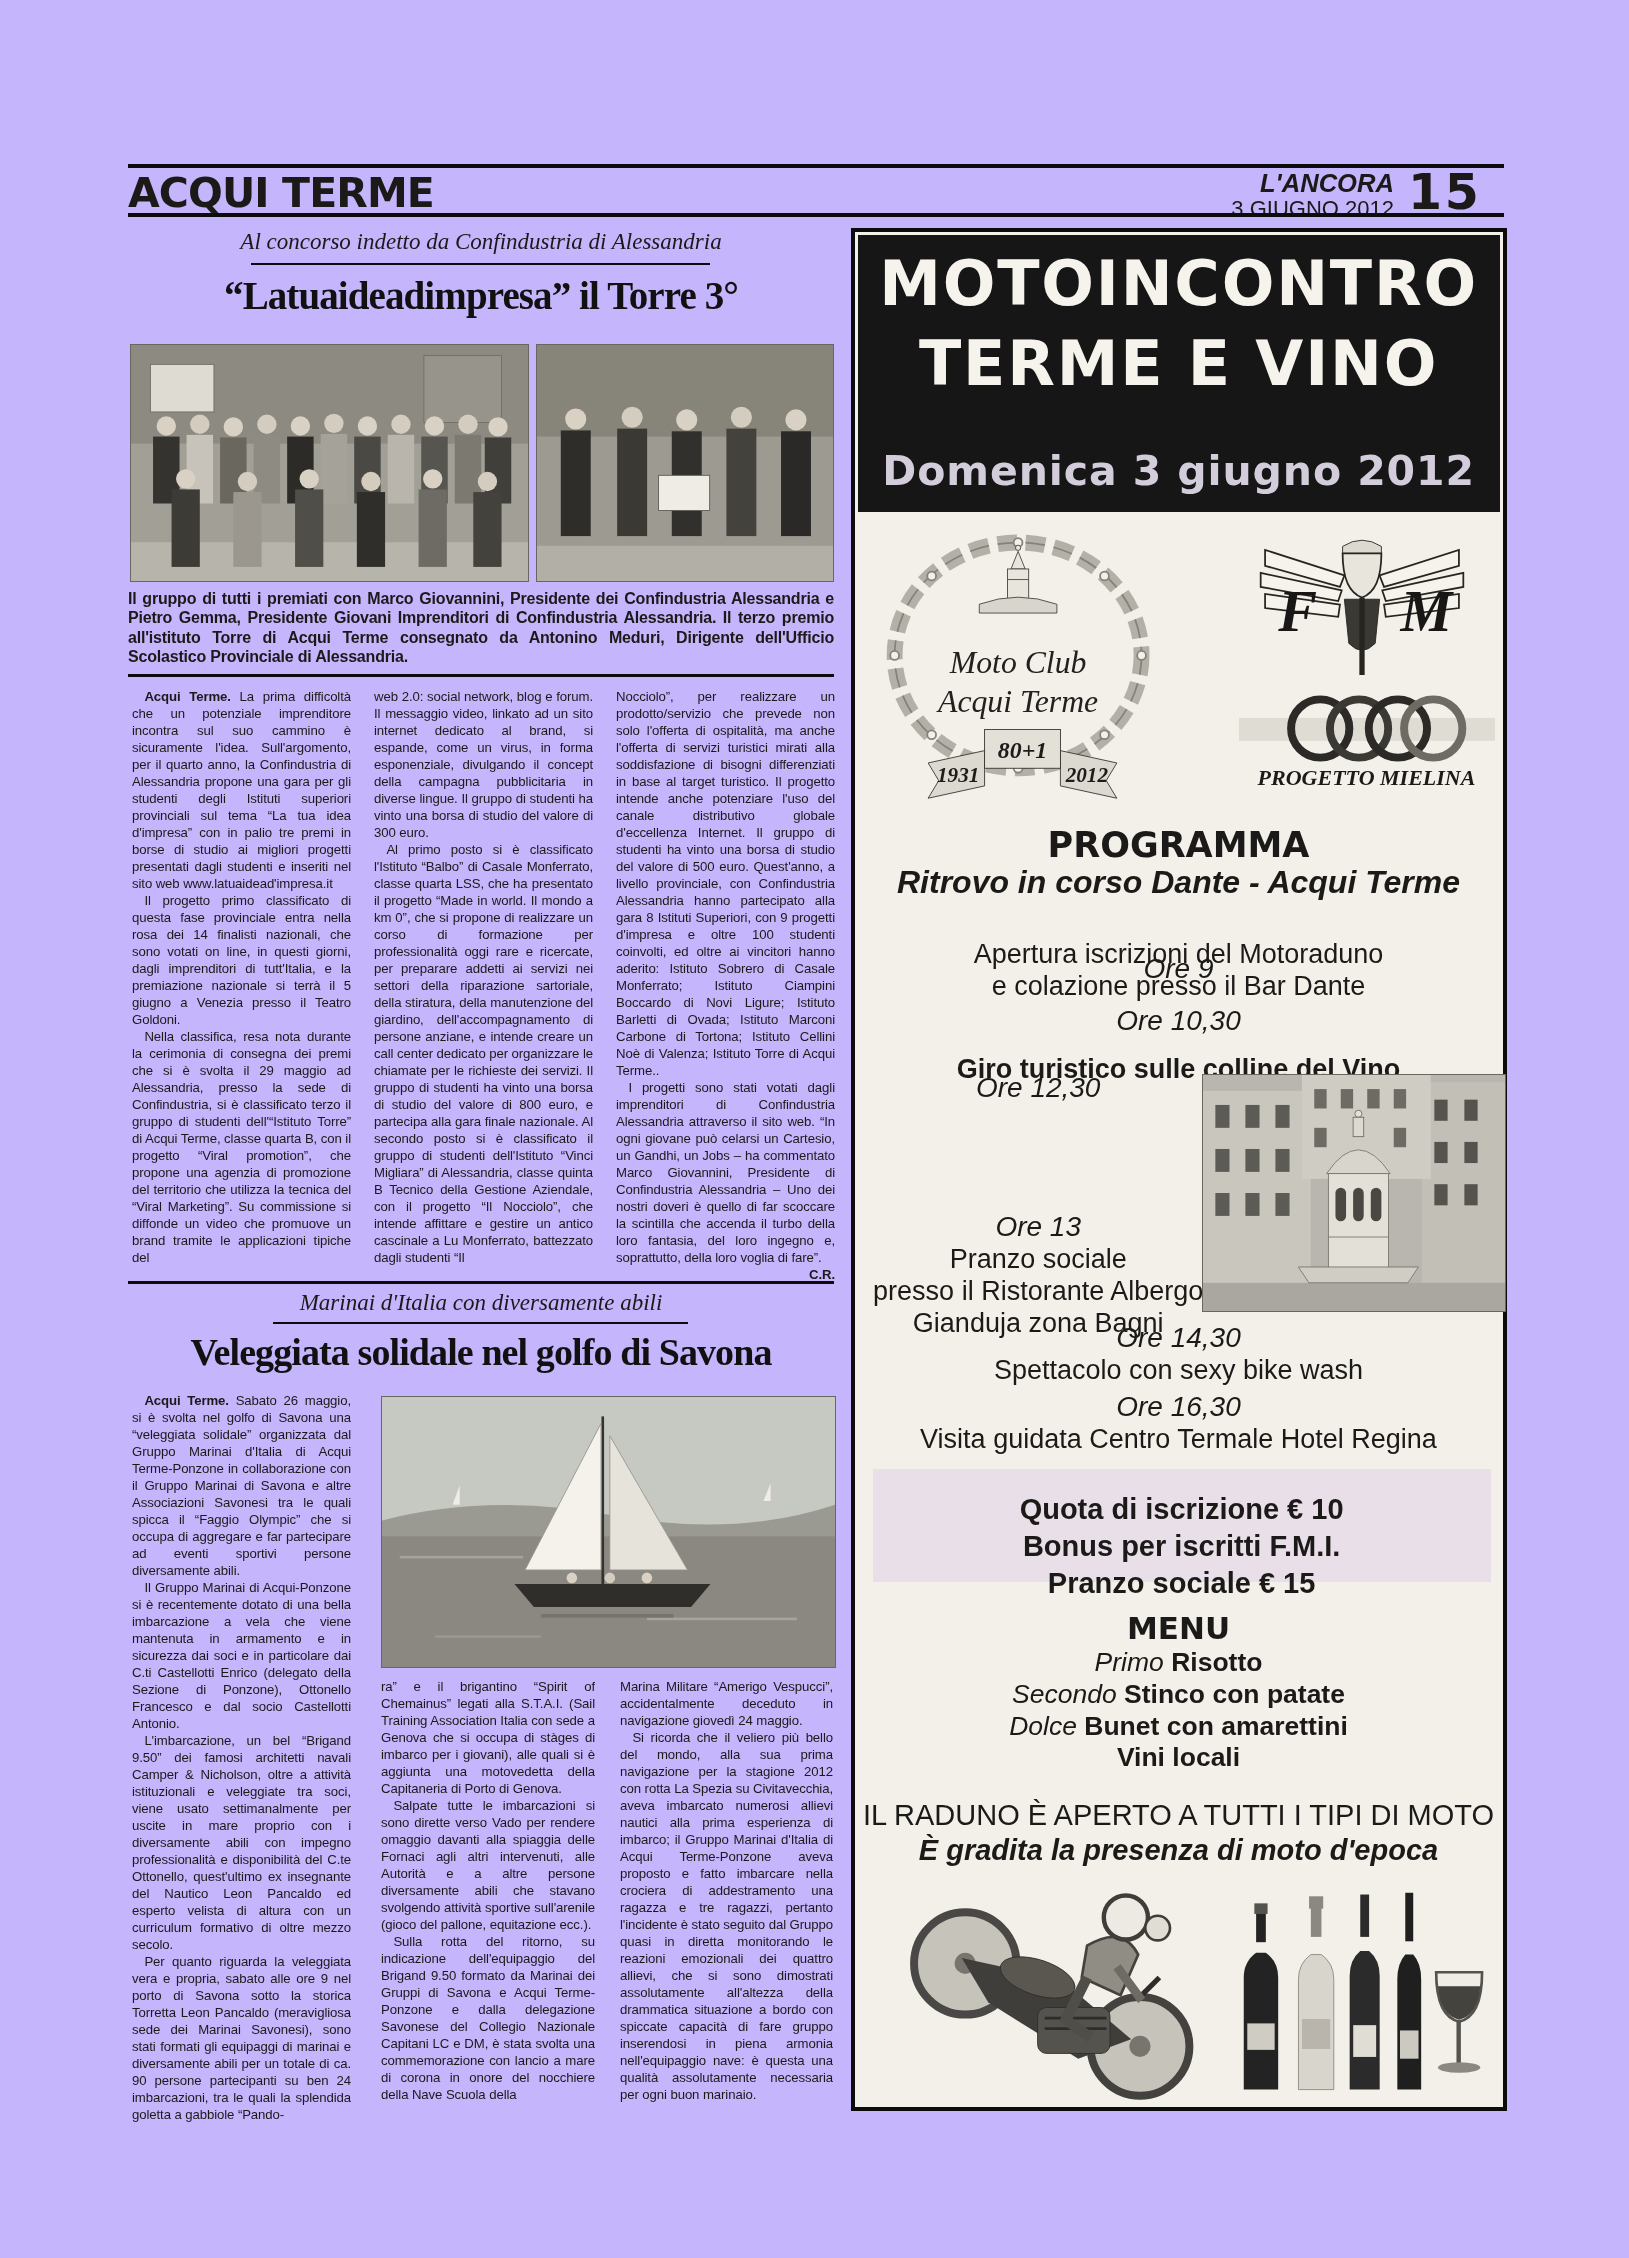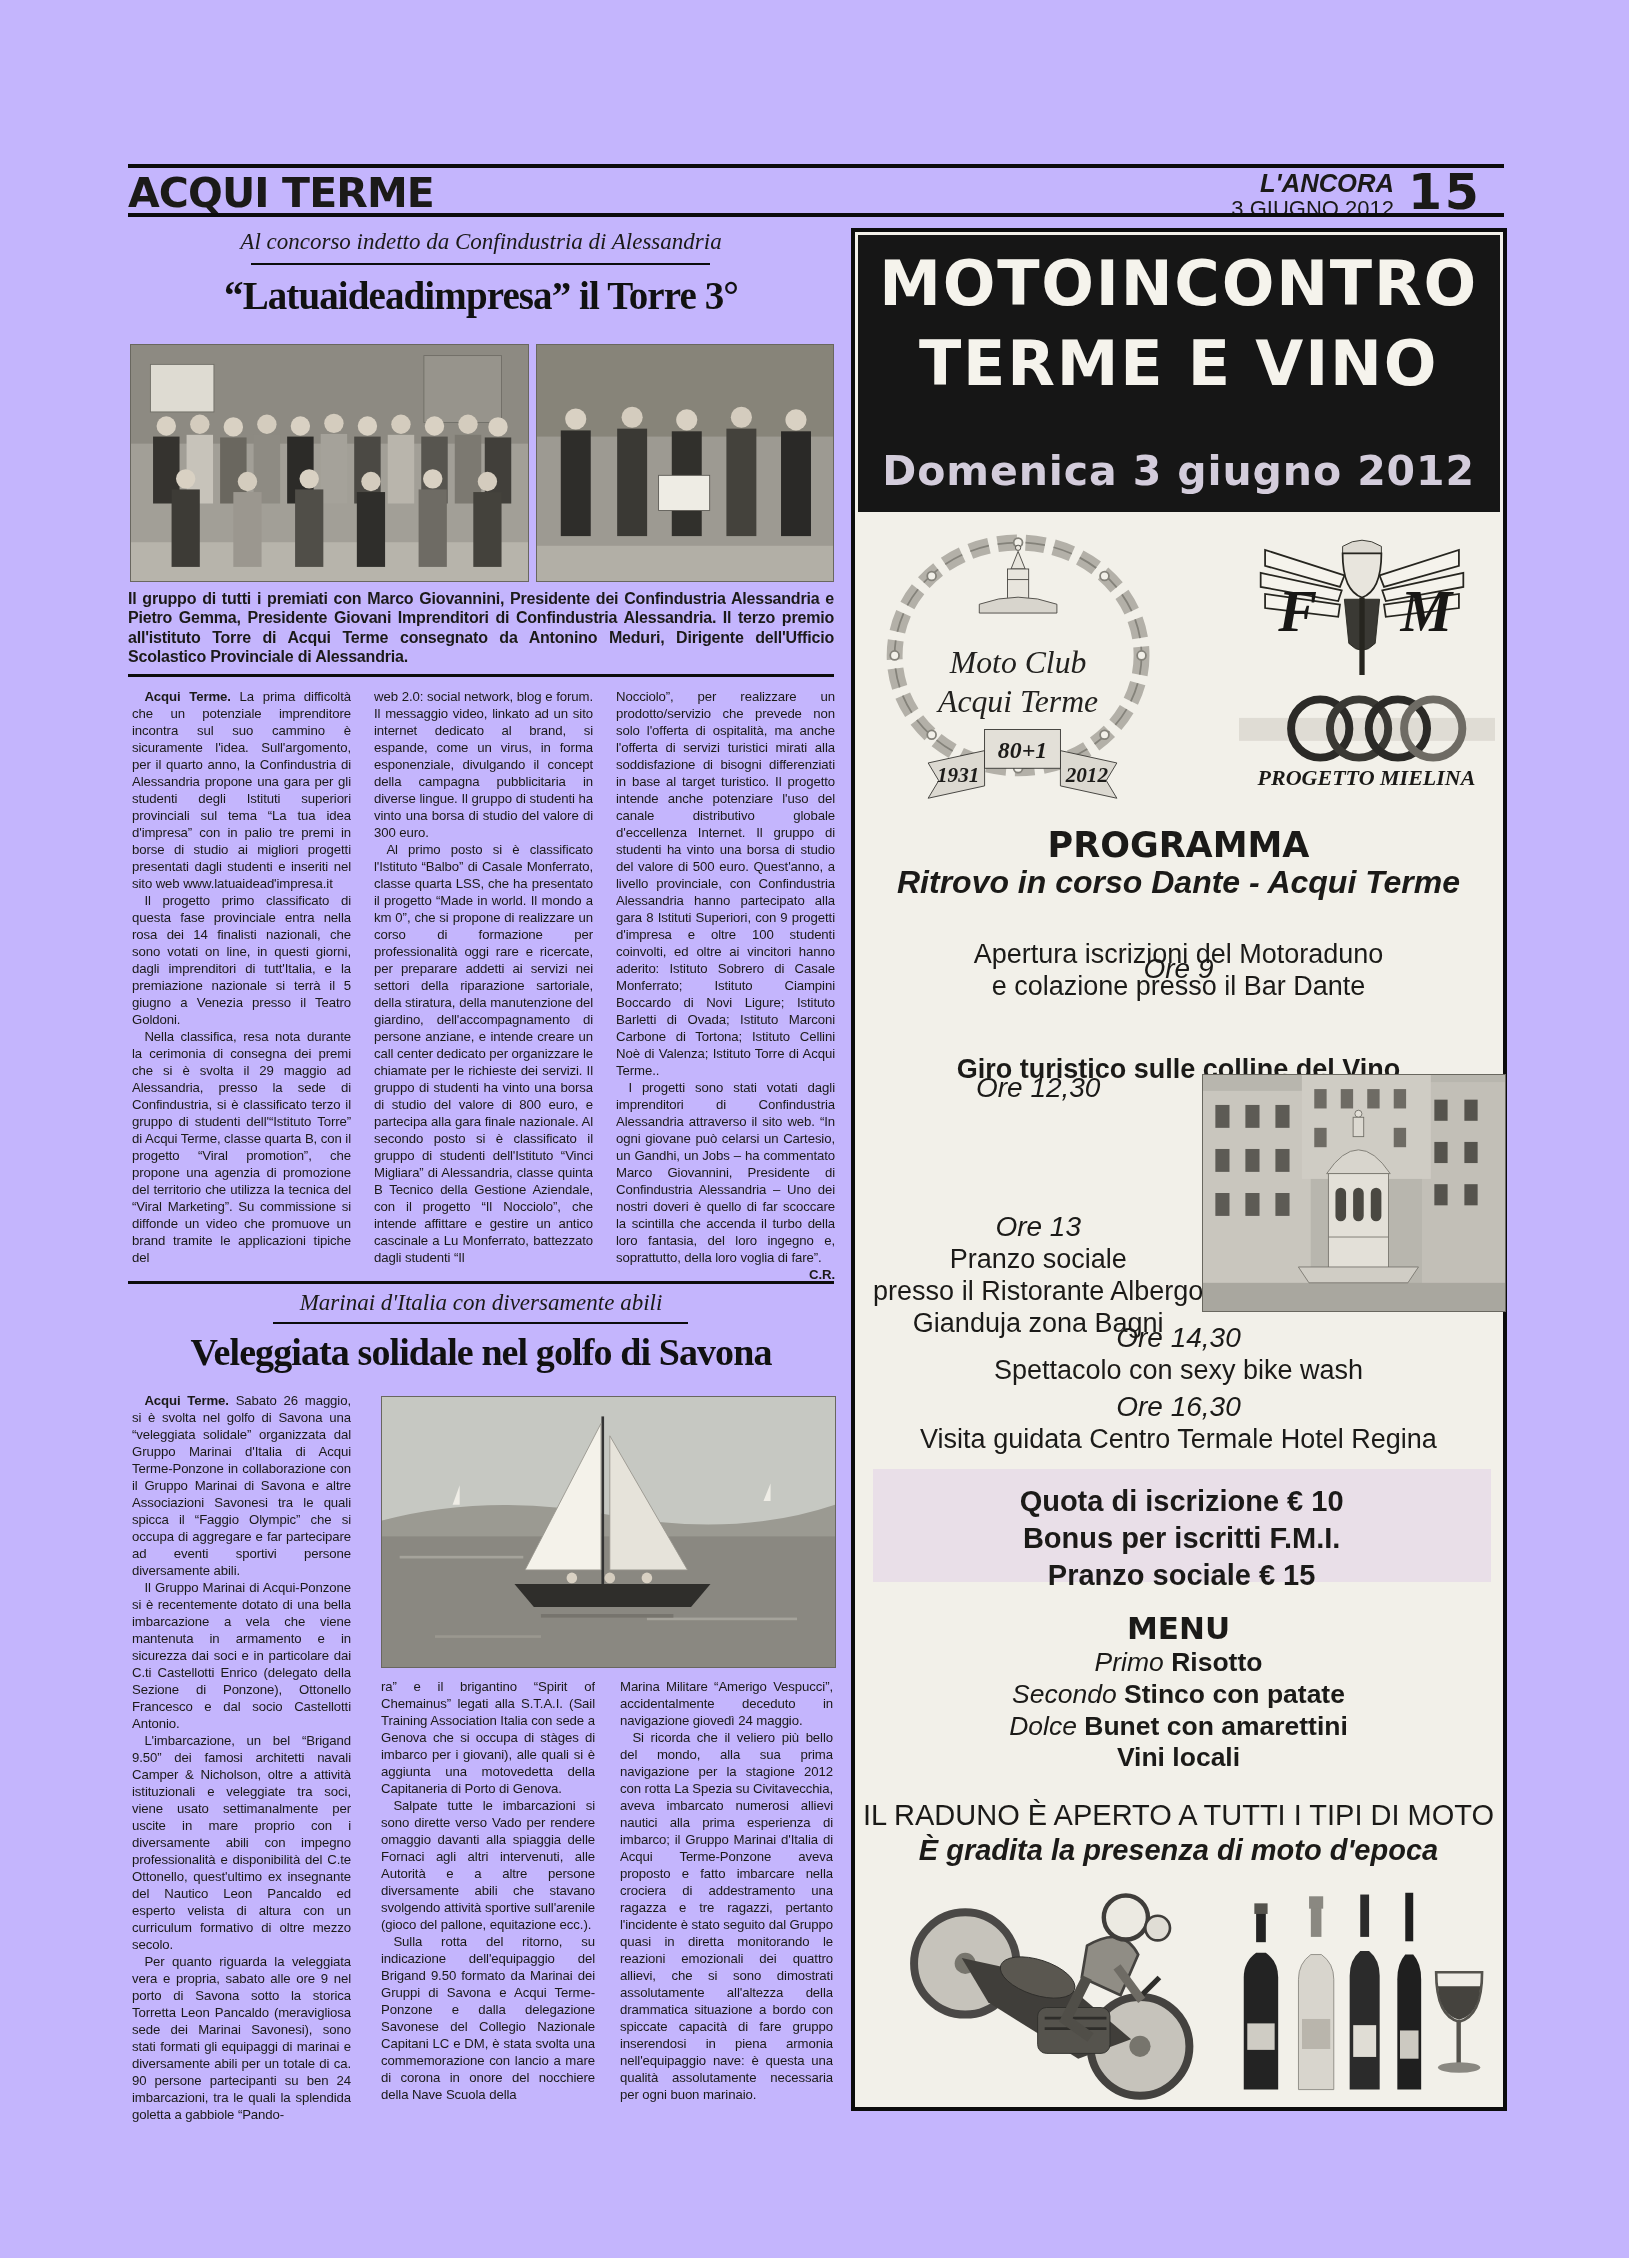--- a/index.html
+++ b/index.html
@@ -246,20 +246,21 @@
     </svg>
     <div class="abs" style="left:375px;top:533px;width:273px;text-align:center;font-family:'Liberation Serif',serif;font-weight:bold;font-style:italic;font-size:22px;">PROGETTO MIELINA</div>
 
     <div class="adcenter" style="top:593px;font-weight:800;font-size:35px;font-family:'DejaVu Sans',sans-serif;">PROGRAMMA</div>
     <div class="adcenter" style="top:632px;font-weight:bold;font-style:italic;font-size:32px;">Ritrovo in corso Dante - Acqui Terme</div>
 
     <div class="adcenter oretime" style="top:674px;margin-top:47px;">Ore 9</div>
     <div class="adcenter oredesc" style="top:706px;">Apertura iscrizioni del Motoraduno
 e colazione presso il Bar Dante</div>
 
+    <div class="adcenter oretime" style="top:773px;">Ore 10,30</div>
     <div class="adcenter oredesc" style="top:821px;font-weight:bold;">Giro turistico sulle colline del Vino</div>
 
     <div class="adleft oretime" style="top:840px;">Ore 12,30</div>
     <div class="adleft oretime" style="top:979px;">Ore 13</div>
     <div class="adleft oredesc" style="top:1011px;">Pranzo sociale
 presso il Ristorante Albergo
 Gianduja zona Bagni</div>
 
     <div class="photo" style="left:347px;top:842px;width:302px;height:236px;">
       <svg width="302" height="236" viewBox="0 0 342 268" preserveAspectRatio="none">
@@ -308,21 +309,21 @@
         <path d="M120,236 L232,236 L244,218 L108,218 Z" fill="#d0cdc5" stroke="#77756d"></path>
       </svg>
     </div>
 
     <div class="adcenter oretime" style="top:1090px;">Ore 14,30</div>
     <div class="adcenter oredesc" style="top:1122px;">Spettacolo con sexy bike wash</div>
     <div class="adcenter oretime" style="top:1159px;">Ore 16,30</div>
     <div class="adcenter oredesc" style="top:1191px;">Visita guidata Centro Termale Hotel Regina</div>
 
     <div class="feesbox" style="top:1237px;">
-      <div class="feeline" style="padding-top:14px;">Quota di iscrizione € 10</div>
+      <div class="feeline" style="padding-top:22px;">Quota di iscrizione € 10</div>
       <div class="feeline">Bonus per iscritti F.M.I.</div>
       <div class="feeline">Pranzo sociale € 15</div>
     </div>
 
     <div class="adcenter" style="top:1378px;font-weight:800;font-size:31px;font-family:'DejaVu Sans',sans-serif;">MENU</div>
     <div class="adcenter menuline" style="top:1415px;">
       <span class="menucourse">Primo</span>
       <span class="menudish">Risotto</span>
     </div>
     <div class="adcenter menuline" style="top:1447px;">

